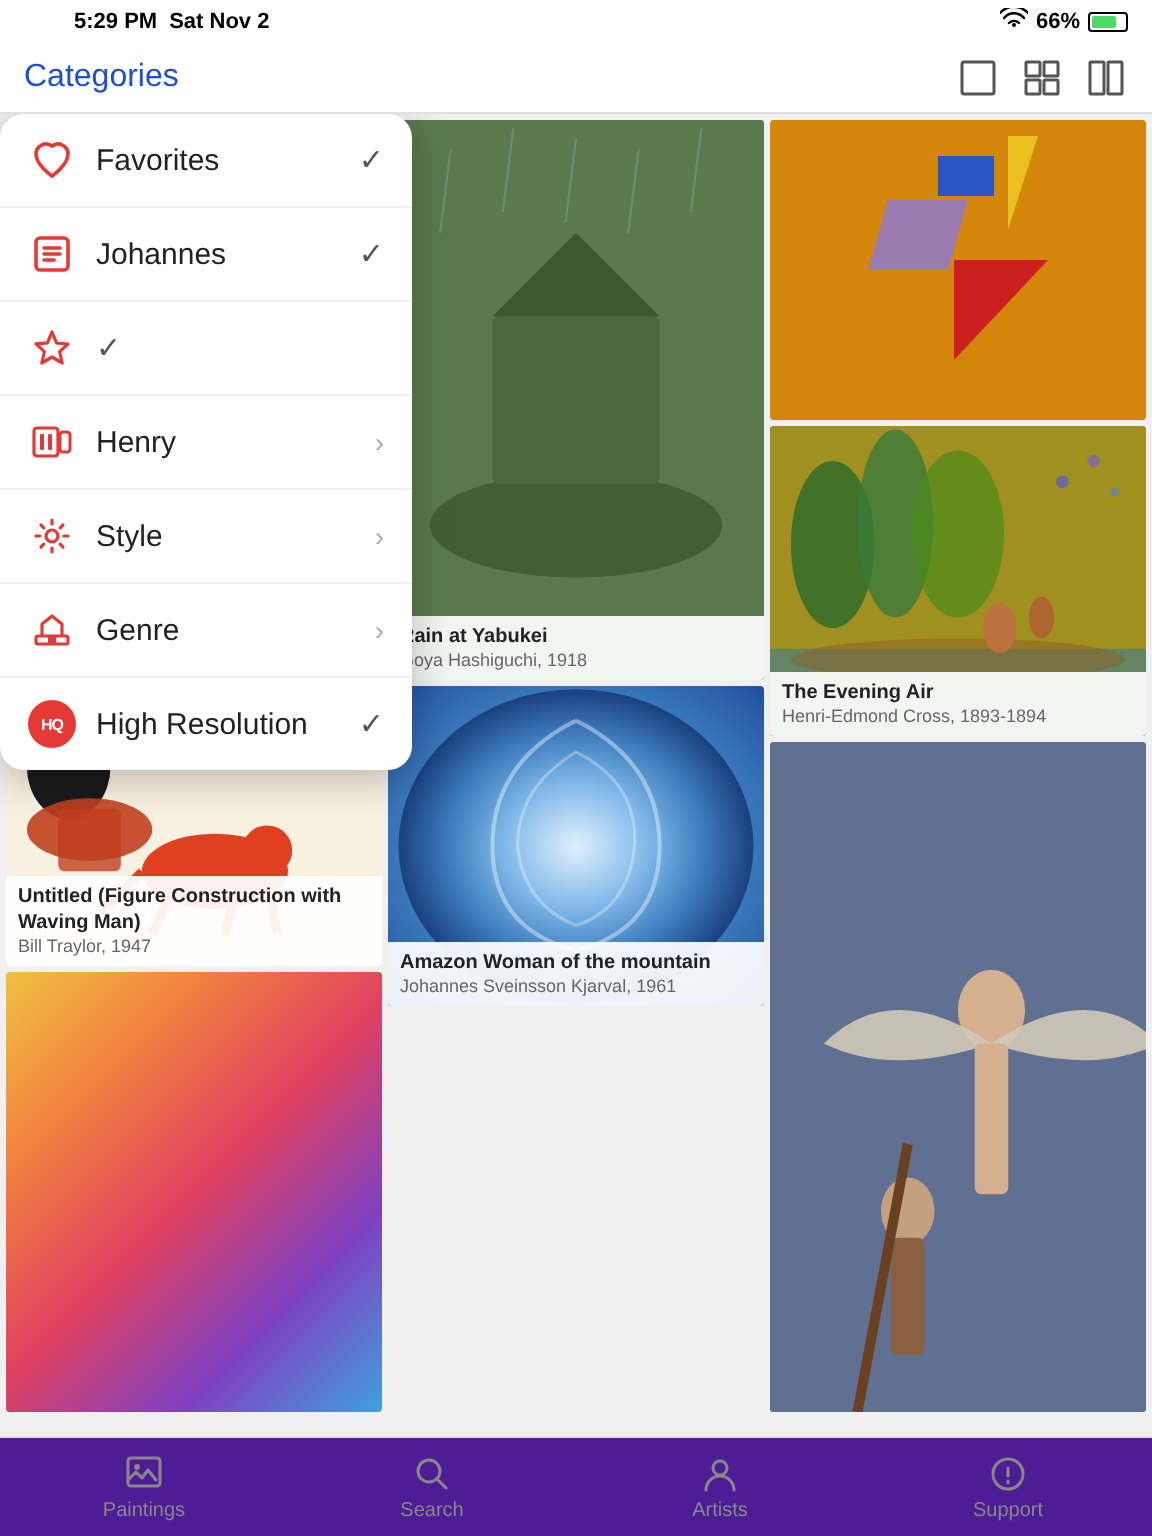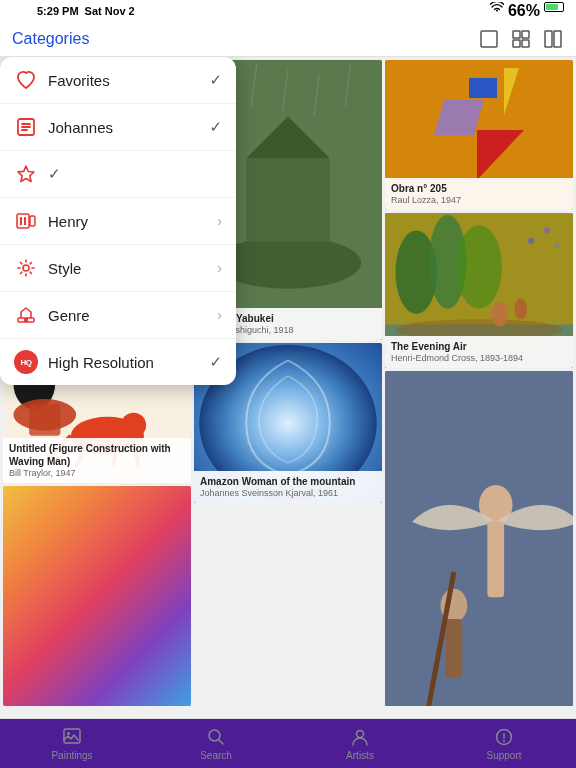--- a/index.html
+++ b/index.html
@@ -21,22 +21,23 @@
       background: #fff;
       height: 22px;
       font-size: 11px;
       font-weight: 600;
       color: #000;
       position: relative;
       z-index: 100;
     }
     .status-right {
       display: flex;
+      align-items: center;
       gap: 4px;
-      font-size: 16px;
+      font-size: 11px;
     }
     .battery-body {
       width: 20px;
       height: 10px;
       border: 1px solid #000;
       border-radius: 2px;
       position: relative;
       display: inline-block;
     }
     .battery-fill {
@@ -183,21 +184,21 @@
       top: 0;
       left: 0;
       right: 0;
       bottom: 0;
       z-index: 200;
     }
     .dropdown-menu {
       position: absolute;
       top: 0;
       left: 0;
-      width: 236px;
+      width: 206px;
       background: #fff;
       border-radius: 12px;
       box-shadow: 0 4px 20px rgba(0,0,0,0.25);
       overflow: hidden;
       z-index: 300;
     }
     .menu-item {
       display: flex;
       align-items: center;
       padding: 11px 14px;
@@ -440,24 +441,20 @@
 
             <rect x="80" y="18" width="28" height="20" fill="#2a55c4"></rect>
 
             <polygon points="115,8 130,8 115,55" fill="#e8c020"></polygon>
 
             <polygon points="55,40 95,40 85,75 45,75" fill="#9b7ab0"></polygon>
 
             <polygon points="88,70 135,70 88,120" fill="#cc2020"></polygon>
           </svg>
         </div>
-        <div class="item-info">
-          <div class="item-title">Obra n° 205</div>
-          <div class="item-subtitle">Raul Lozza, 1947</div>
-        </div>
       </div>
       <div class="grid-item col3-item2">
         <div class="artwork-bg artwork-evening">
           <svg width="100%" height="100%" viewBox="0 0 180 155" preserveAspectRatio="xMidYMid slice">
             <rect x="0" y="0" width="180" height="155" fill="#a09020"></rect>
 
             <ellipse cx="30" cy="60" rx="20" ry="40" fill="#2a6a2a" opacity="0.8"></ellipse>
             <ellipse cx="60" cy="50" rx="18" ry="45" fill="#3a7a3a" opacity="0.8"></ellipse>
             <ellipse cx="90" cy="55" rx="22" ry="40" fill="#4a8a1a" opacity="0.7"></ellipse>
 

